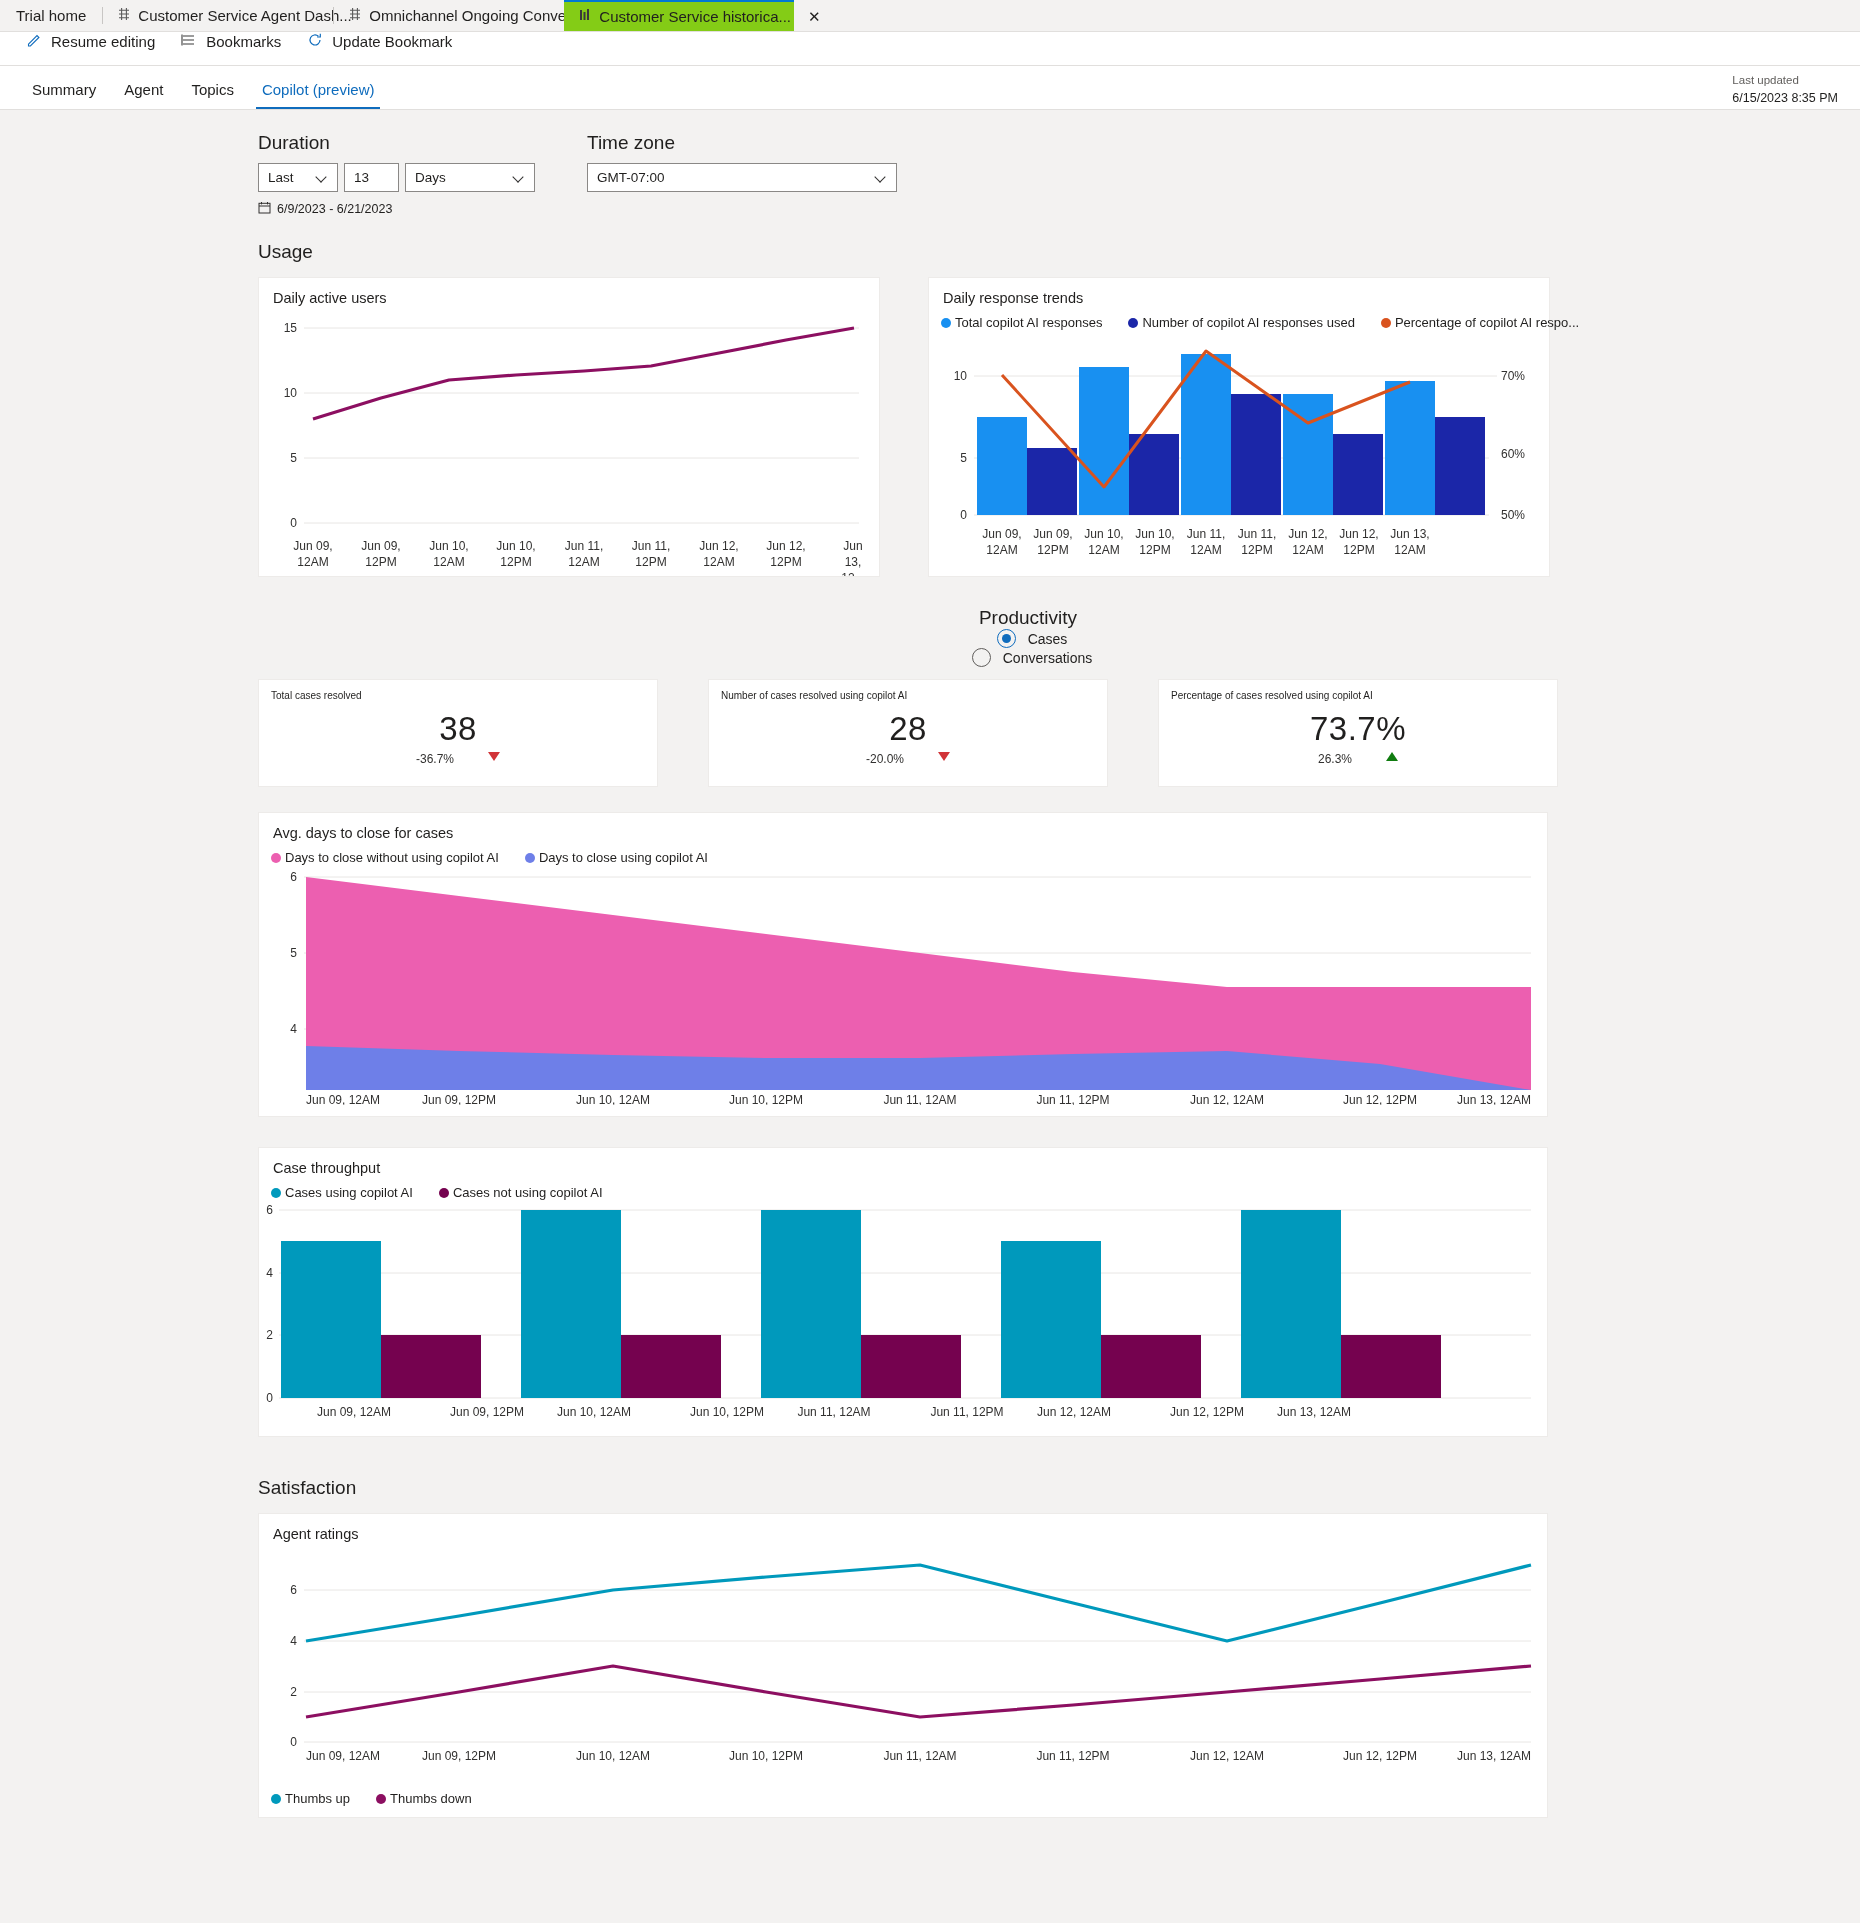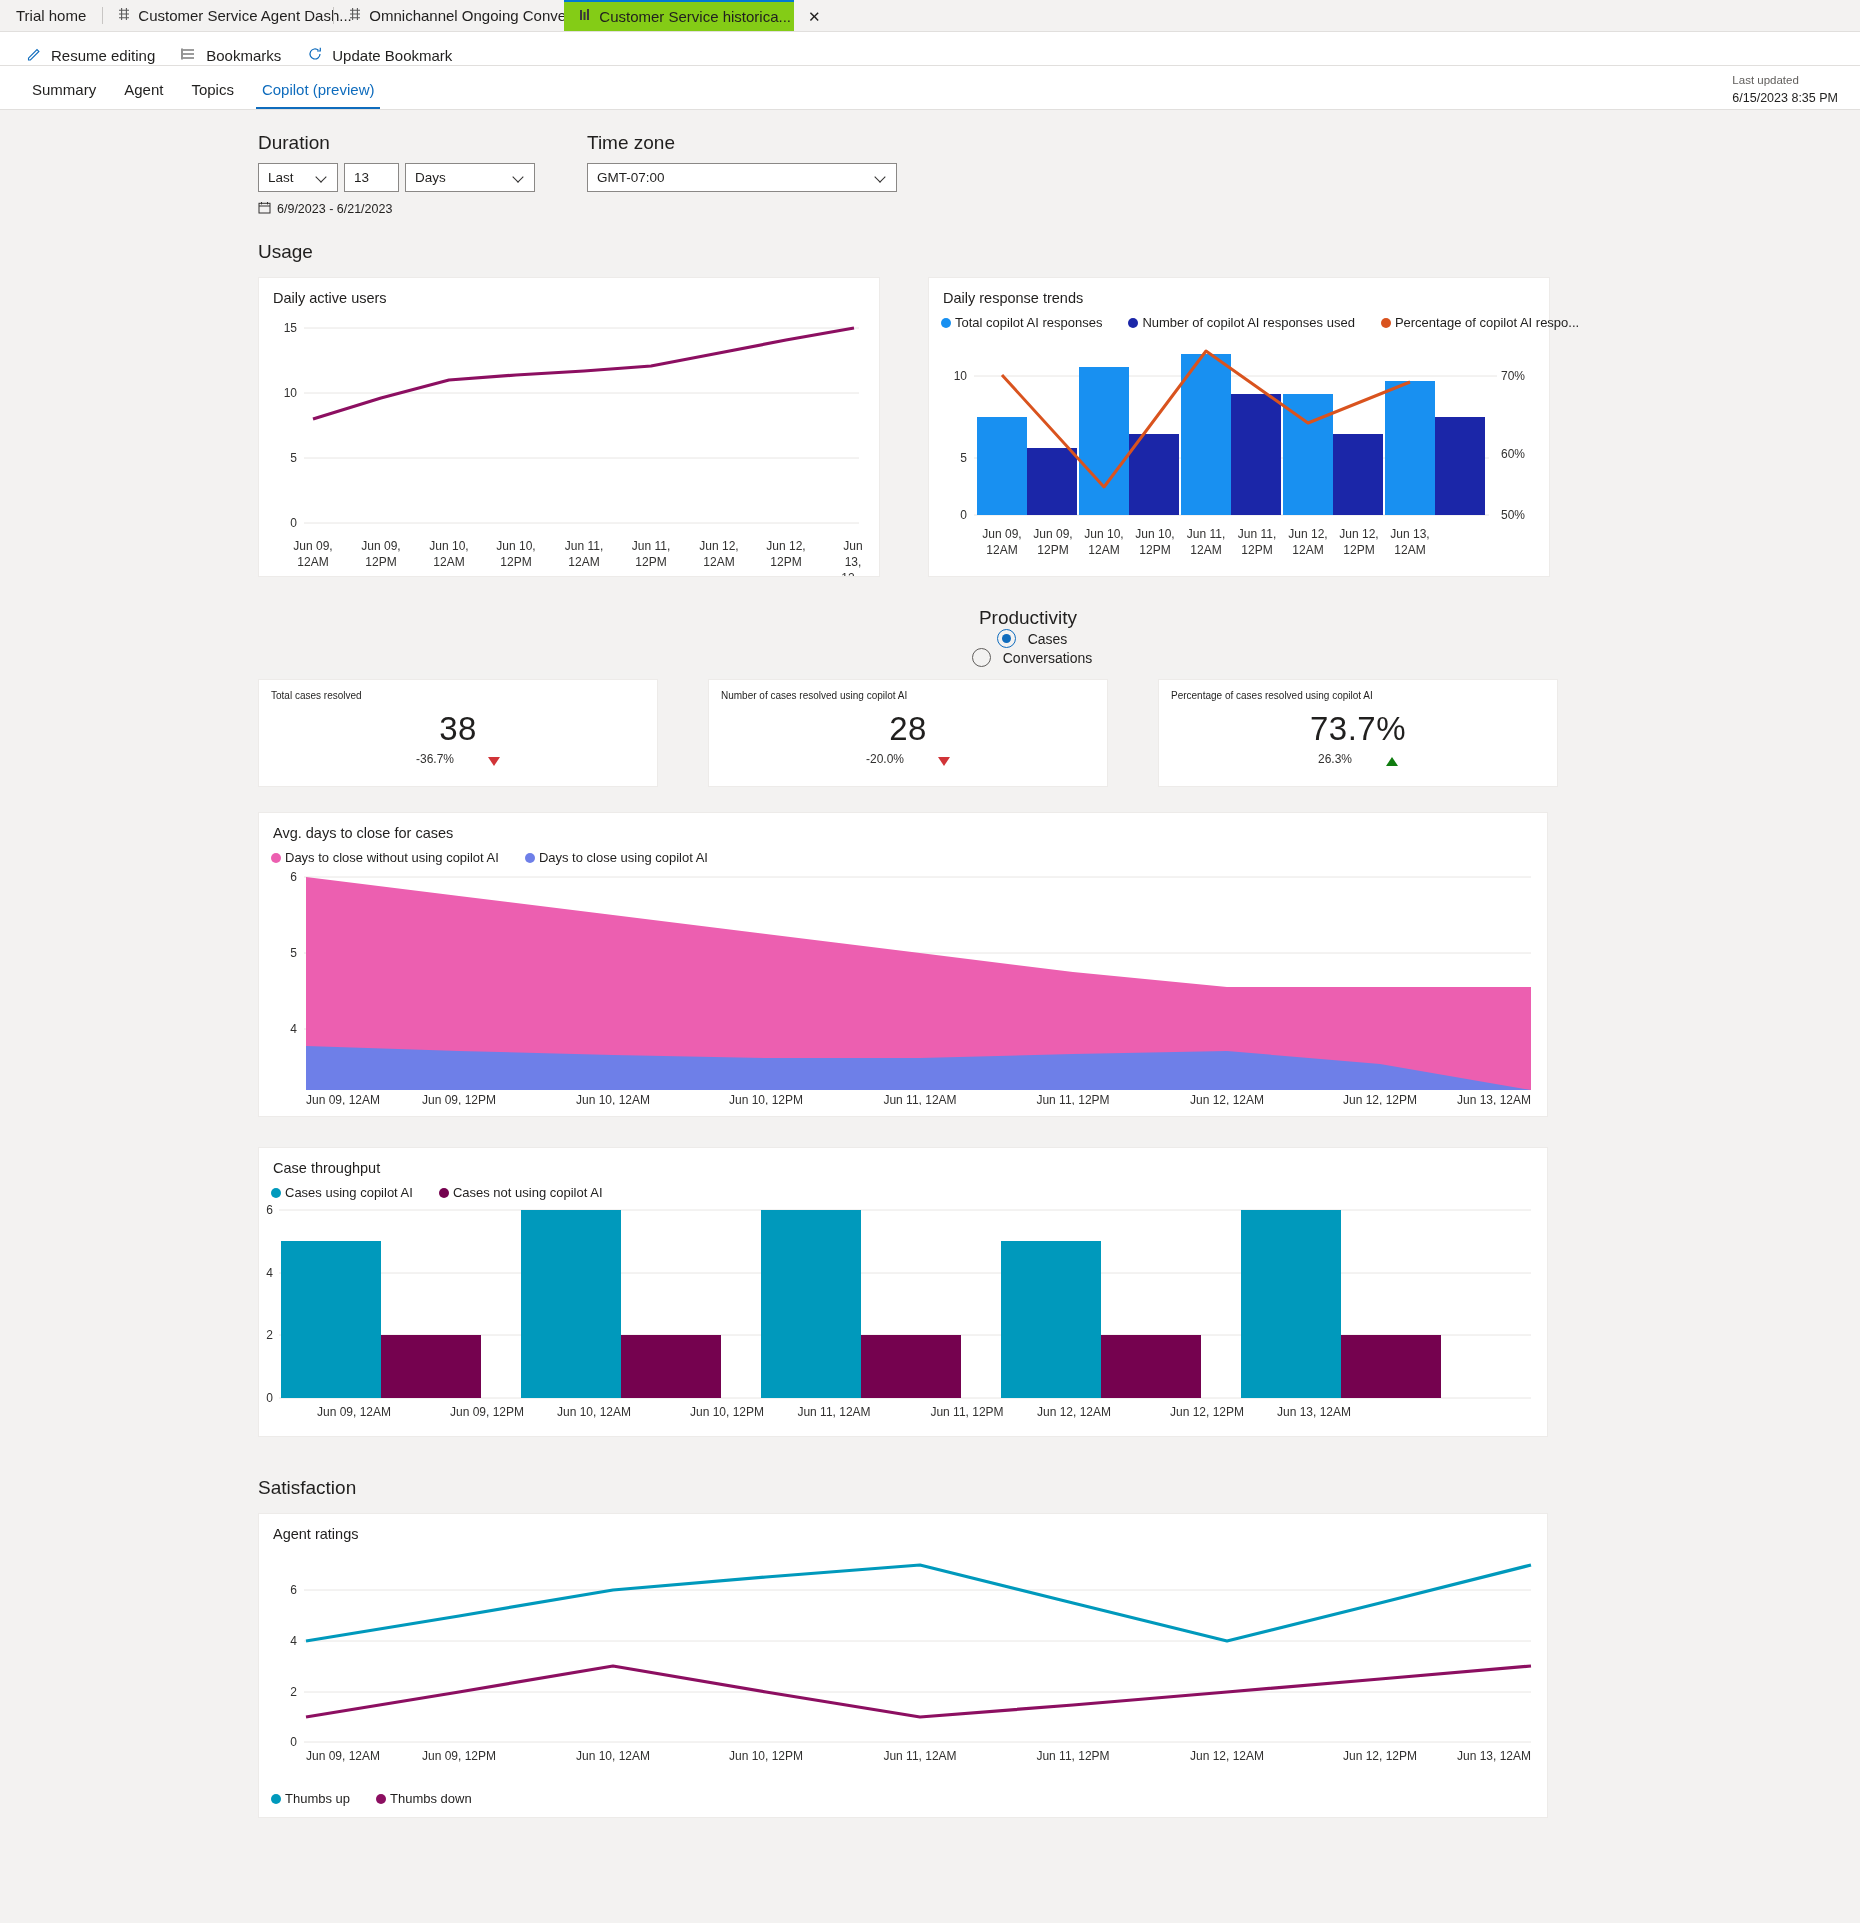--- a/index.html
+++ b/index.html
@@ -27,21 +27,21 @@
   }
   .tab.active {
     background:#84cc16; border-top:2px solid #0078d4;
     padding-right:8px;
   }
   .tab .tclose { margin-left:10px; font-size:15px; color:#201f1e; line-height:1; }
   .ic { display:inline-block; flex:0 0 auto; }
 
   
   .cmdbar {
-    height:34px; background:#ffffff; display:flex; align-items:flex-end;
+    height:34px; background:#ffffff; display:flex; align-items:flex-start;
     gap:26px; padding-left:26px; border-bottom:1px solid #e1dfdd;
   }
   .cmd { display:flex; align-items:center; gap:9px; font-size:15px; color:#201f1e; }
 
   
   .navrow {
     height:44px; background:#ffffff; display:flex; align-items:flex-end;
     border-bottom:1px solid #e1dfdd; position:relative; padding-left:18px;
   }
   .navtab {
@@ -102,21 +102,21 @@
   .prodhdr .sectitle { margin:0 58px 0 0; }
   .radio { display:flex; align-items:center; gap:12px; margin-right:54px; font-size:14px; }
   .rc { width:19px; height:19px; border-radius:50%; border:1.5px solid #605e5c; display:inline-block; position:relative; }
   .rc.on { border-color:#0f6cbd; }
   .rc.on::after { content:""; position:absolute; left:4px; top:4px; width:9px; height:9px; border-radius:50%; background:#0f6cbd; }
 
   .kpirow { display:flex; gap:50px; }
   .kpi { width:400px; height:108px; background:#fff; border:1px solid #edebe9; position:relative; }
   .kpi .kt { font-size:10px; padding:10px 0 0 12px; color:#201f1e; }
   .kpi .kv { text-align:center; font-size:33px; font-weight:300; color:#201f1e; margin-top:9px; letter-spacing:0.5px;}
-  .kpi .kd { display:flex; align-items:flex-end; justify-content:center; gap:34px; margin-top:4px; font-size:12px; color:#323130;}
+  .kpi .kd { display:flex; align-items:flex-start; justify-content:center; gap:34px; margin-top:4px; font-size:12px; color:#323130;}
   .tri-d { width:0;height:0;border-left:6px solid transparent;border-right:6px solid transparent;border-top:9px solid #d13438; }
   .tri-u { width:0;height:0;border-left:6px solid transparent;border-right:6px solid transparent;border-bottom:9px solid #107c10; }
 
   .wide { width:1290px; }
   .xtick { font-size:12px; fill:#323130; }
 </style>
 </head>
 <body>
 
 <div class="tabstrip">

